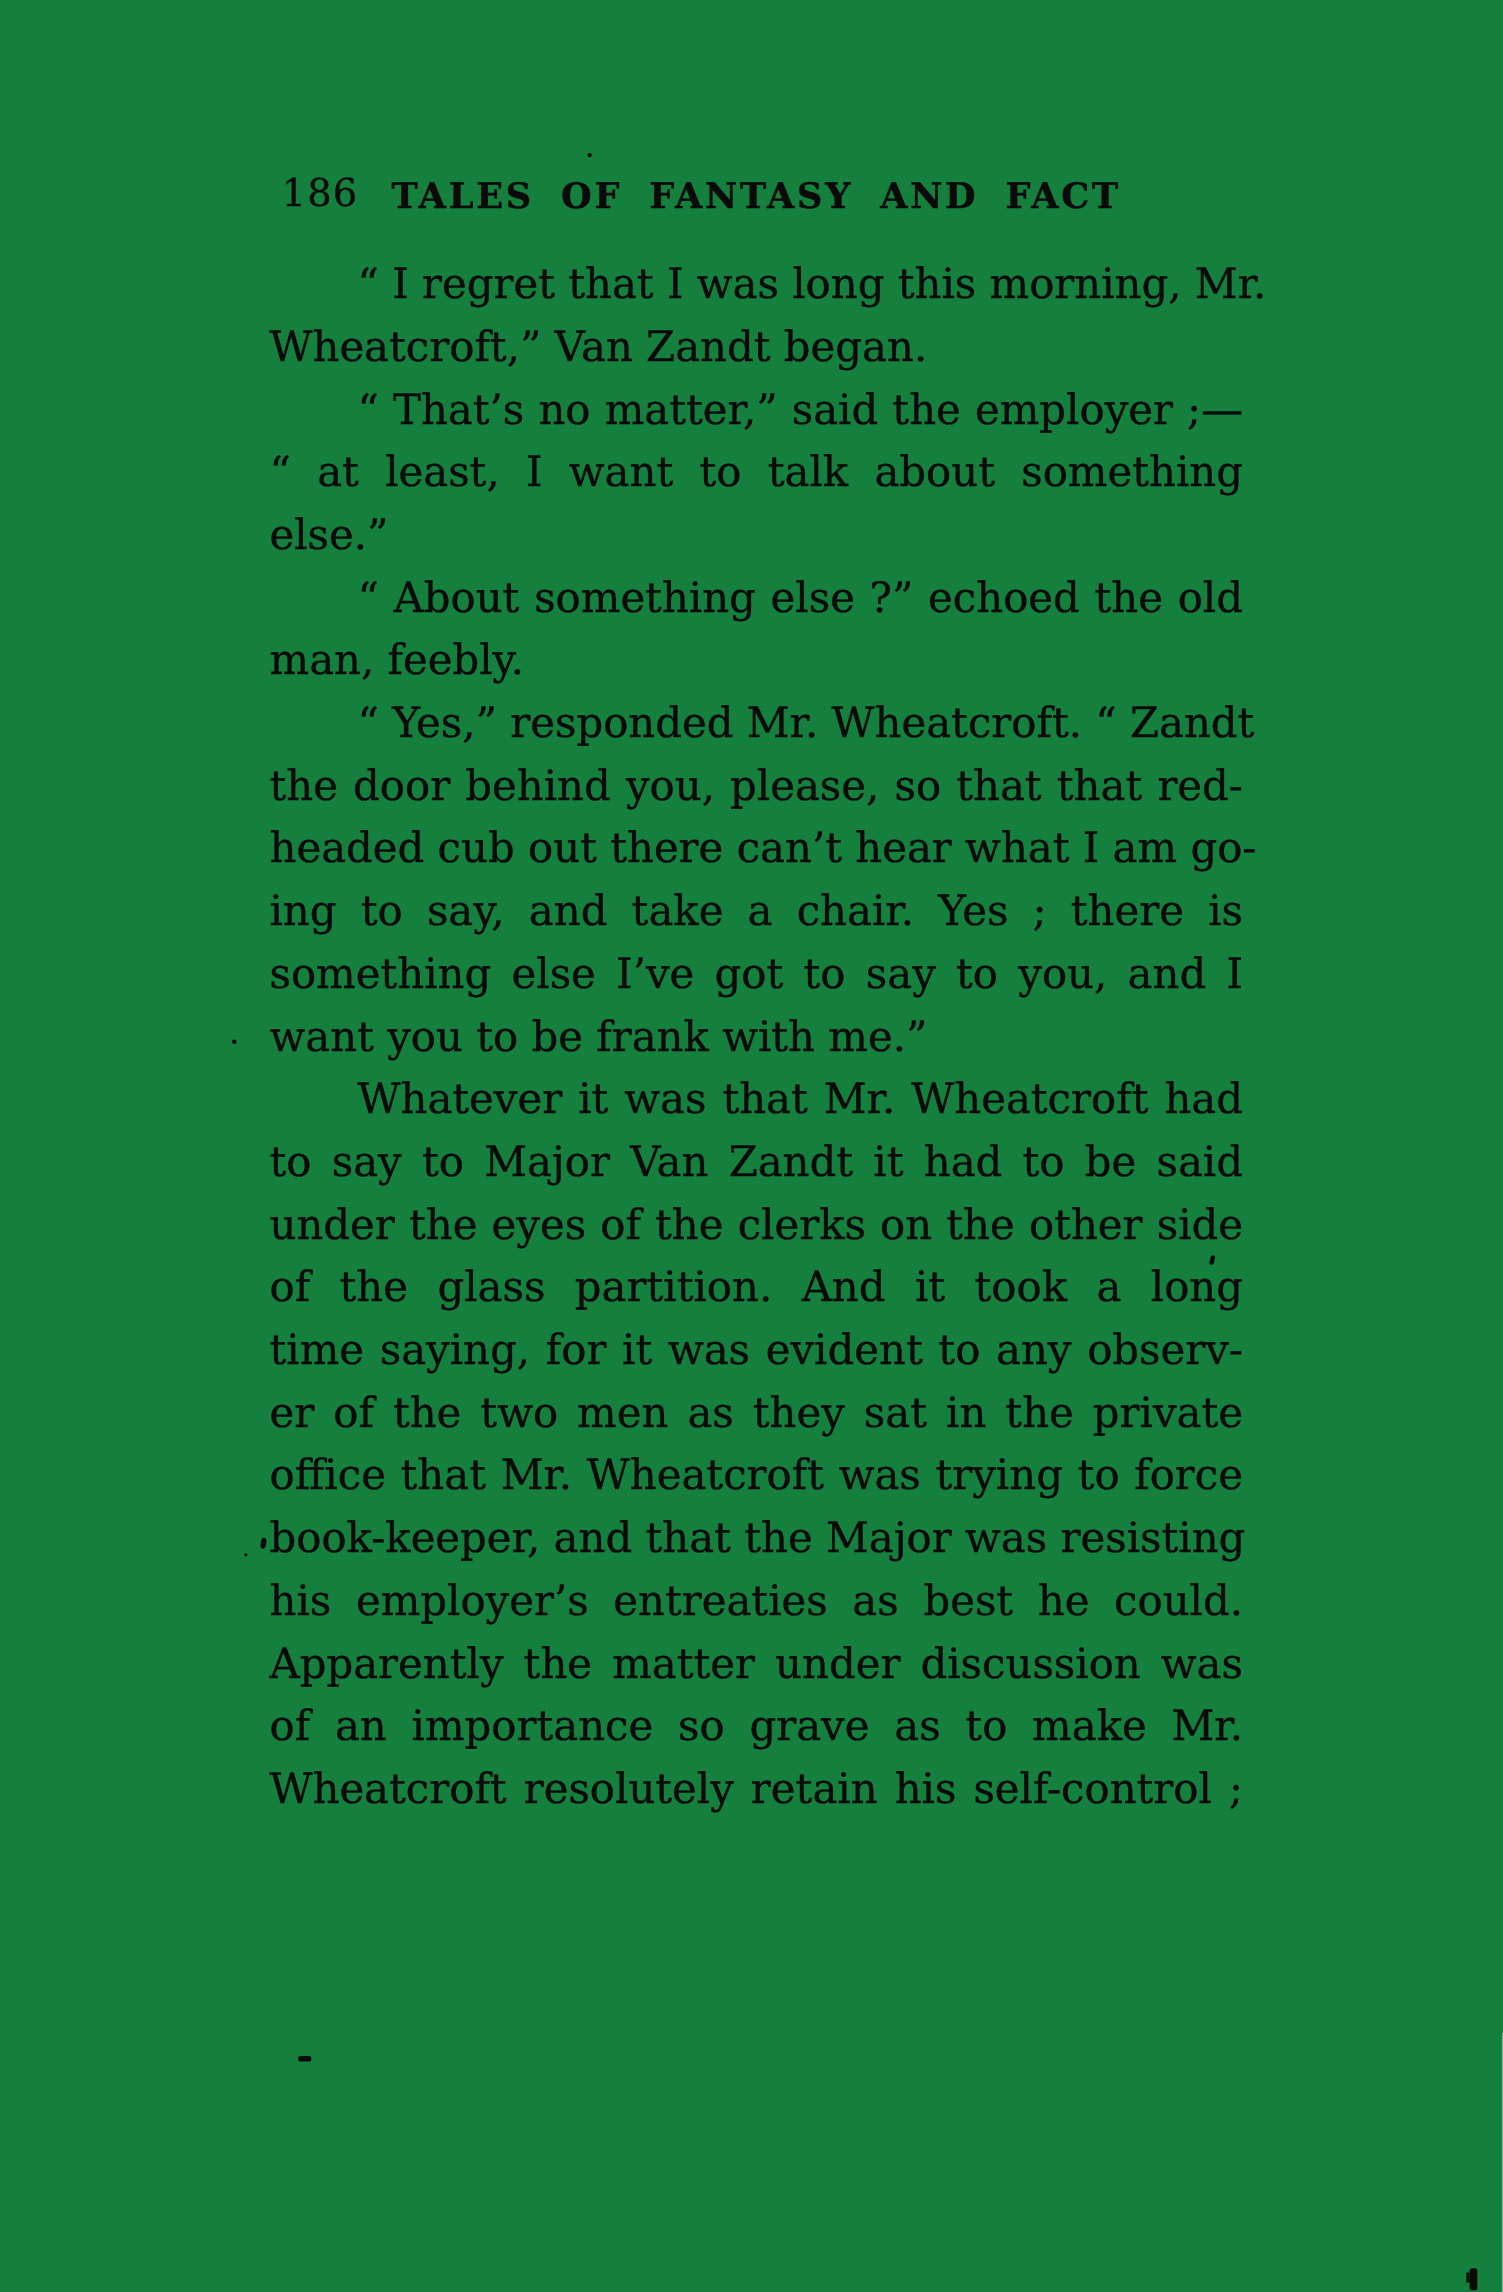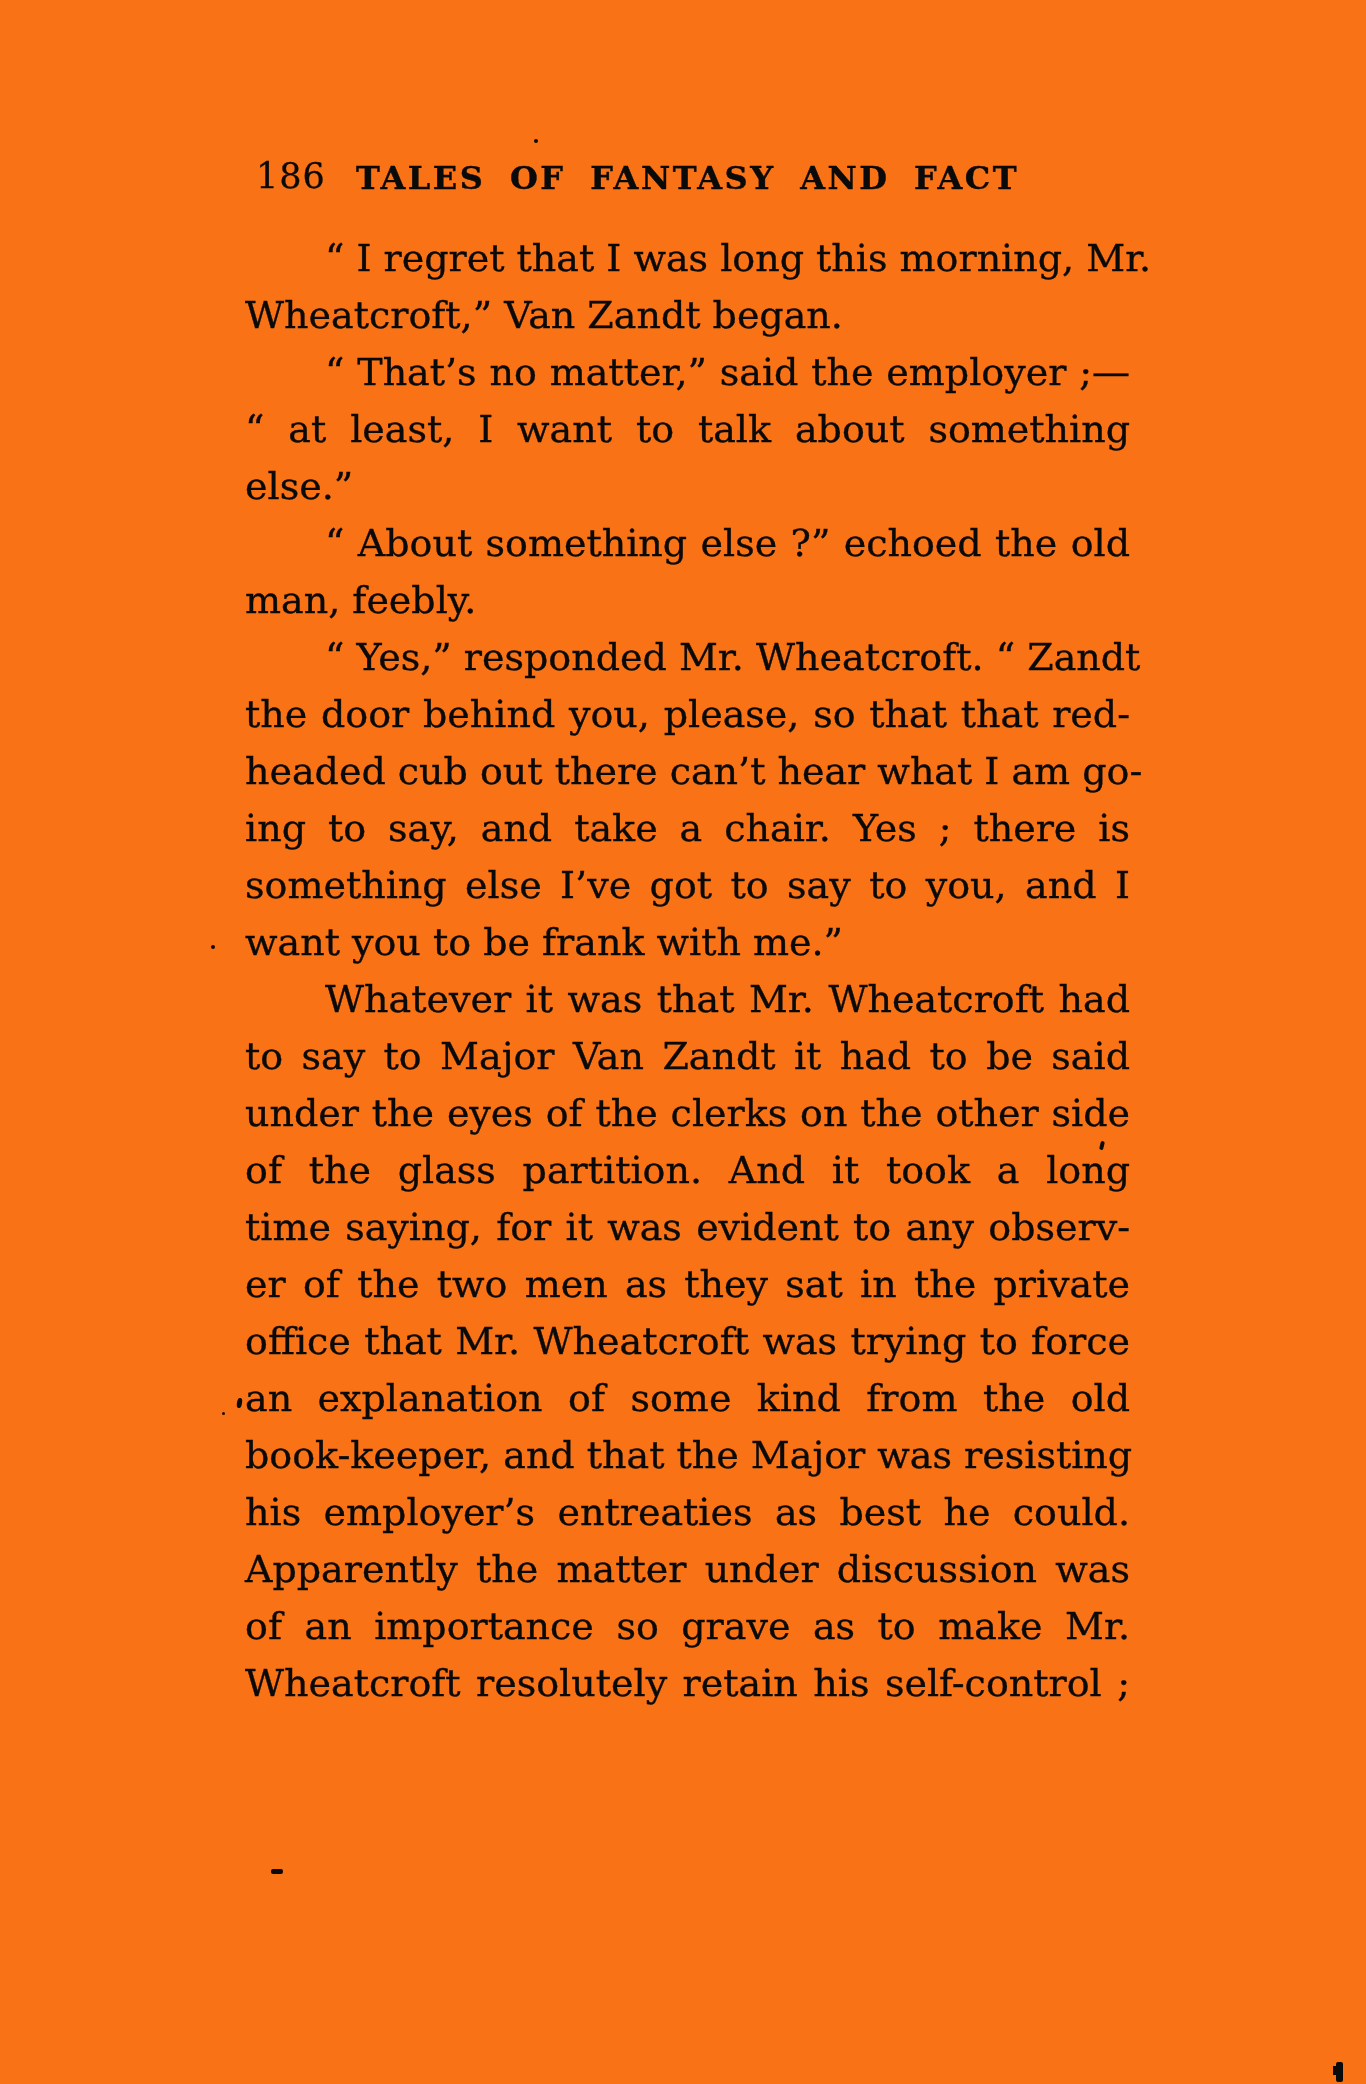--- a/index.html
+++ b/index.html
@@ -1,19 +1,19 @@
 <!DOCTYPE html>
 <html><head>
 <meta charset="utf-8">
 <style>
   html,body{margin:0;padding:0;background:#e8e8e8;}
   #page{
     position:relative;
     width:1366px;height:2084px;
-    background:#f97316;
+    background:#15803d;
     overflow:hidden;
     font-family:"DejaVu Serif","Liberation Serif",serif;
     color:#0a0a0a;
   }
   
   #running-head{
     position:absolute;left:245px;top:158px;width:885px;height:40px;
   }
   #folio{
     position:absolute;left:11px;top:0px;
@@ -79,21 +79,20 @@
     <div class="line">ing to say, and take a chair. Yes ; there is</div>
     <div class="line">something else I’ve got to say to you, and I</div>
     <div class="line ragged">want you to be frank with me.”</div>
     <div class="line indent">Whatever it was that Mr. Wheatcroft had</div>
     <div class="line">to say to Major Van Zandt it had to be said</div>
     <div class="line">under the eyes of the clerks on the other side</div>
     <div class="line">of the glass partition. And it took a long</div>
     <div class="line">time saying, for it was evident to any observ-</div>
     <div class="line">er of the two men as they sat in the private</div>
     <div class="line">office that Mr. Wheatcroft was trying to force</div>
-    <div class="line">an explanation of some kind from the old</div>
     <div class="line">book-keeper, and that the Major was resisting</div>
     <div class="line">his employer’s entreaties as best he could.</div>
     <div class="line">Apparently the matter under discussion was</div>
     <div class="line">of an importance so grave as to make Mr.</div>
     <div class="line">Wheatcroft resolutely retain his self-control ;</div>
   </div>
 
   <div class="speck" id="speck-header-dot"></div>
   <div class="speck" id="speck-margin-dot-1"></div>
   <div class="speck" id="speck-margin-dot-2"></div>

